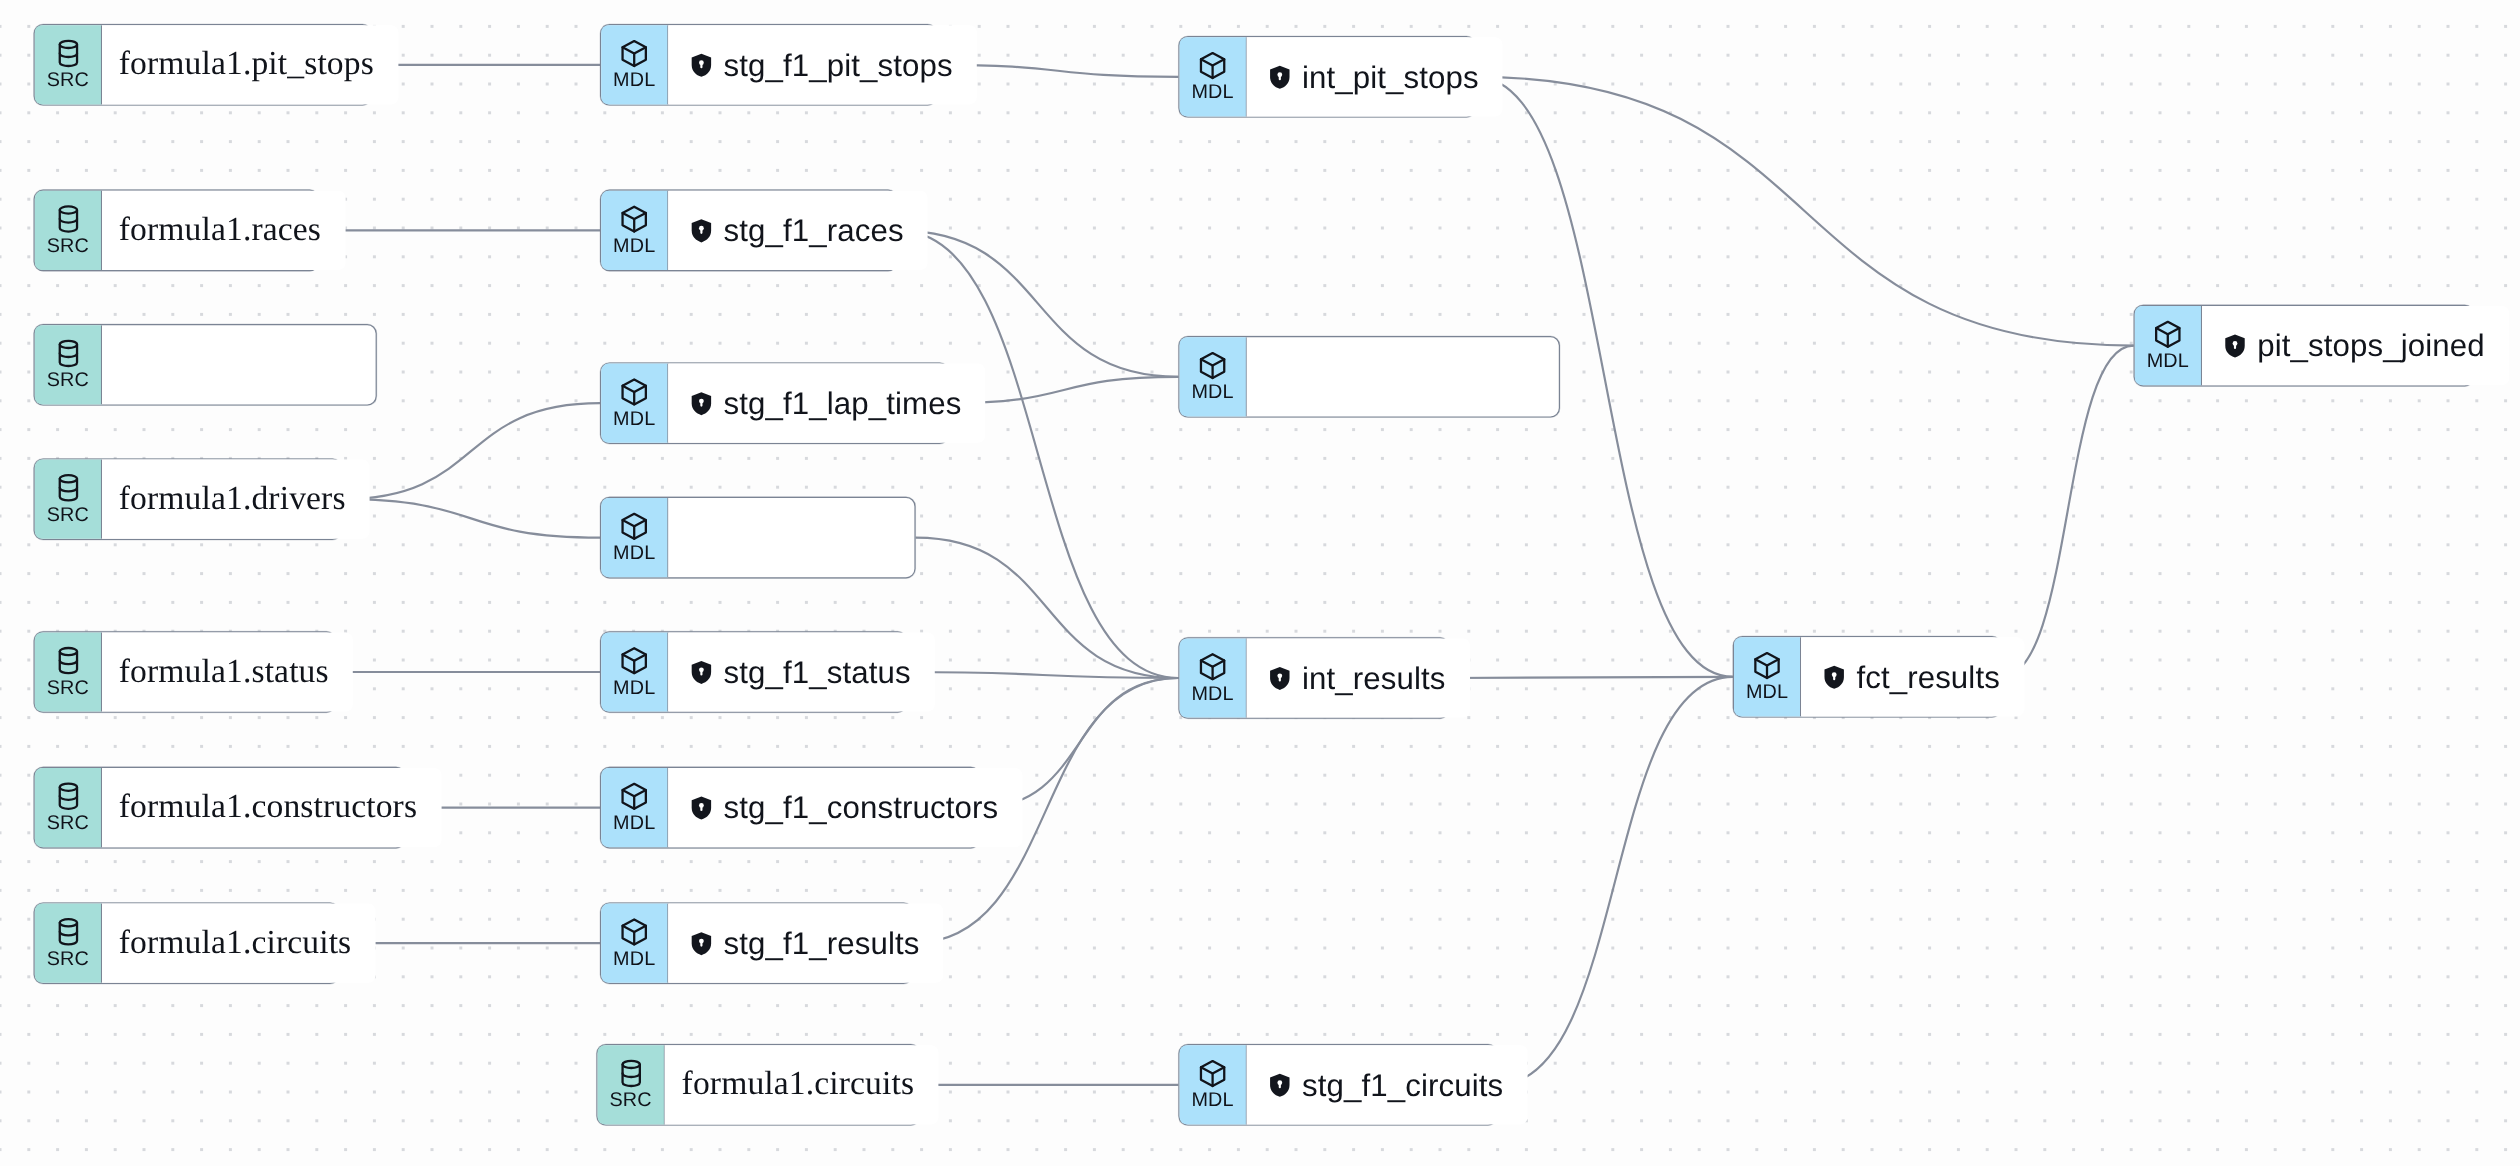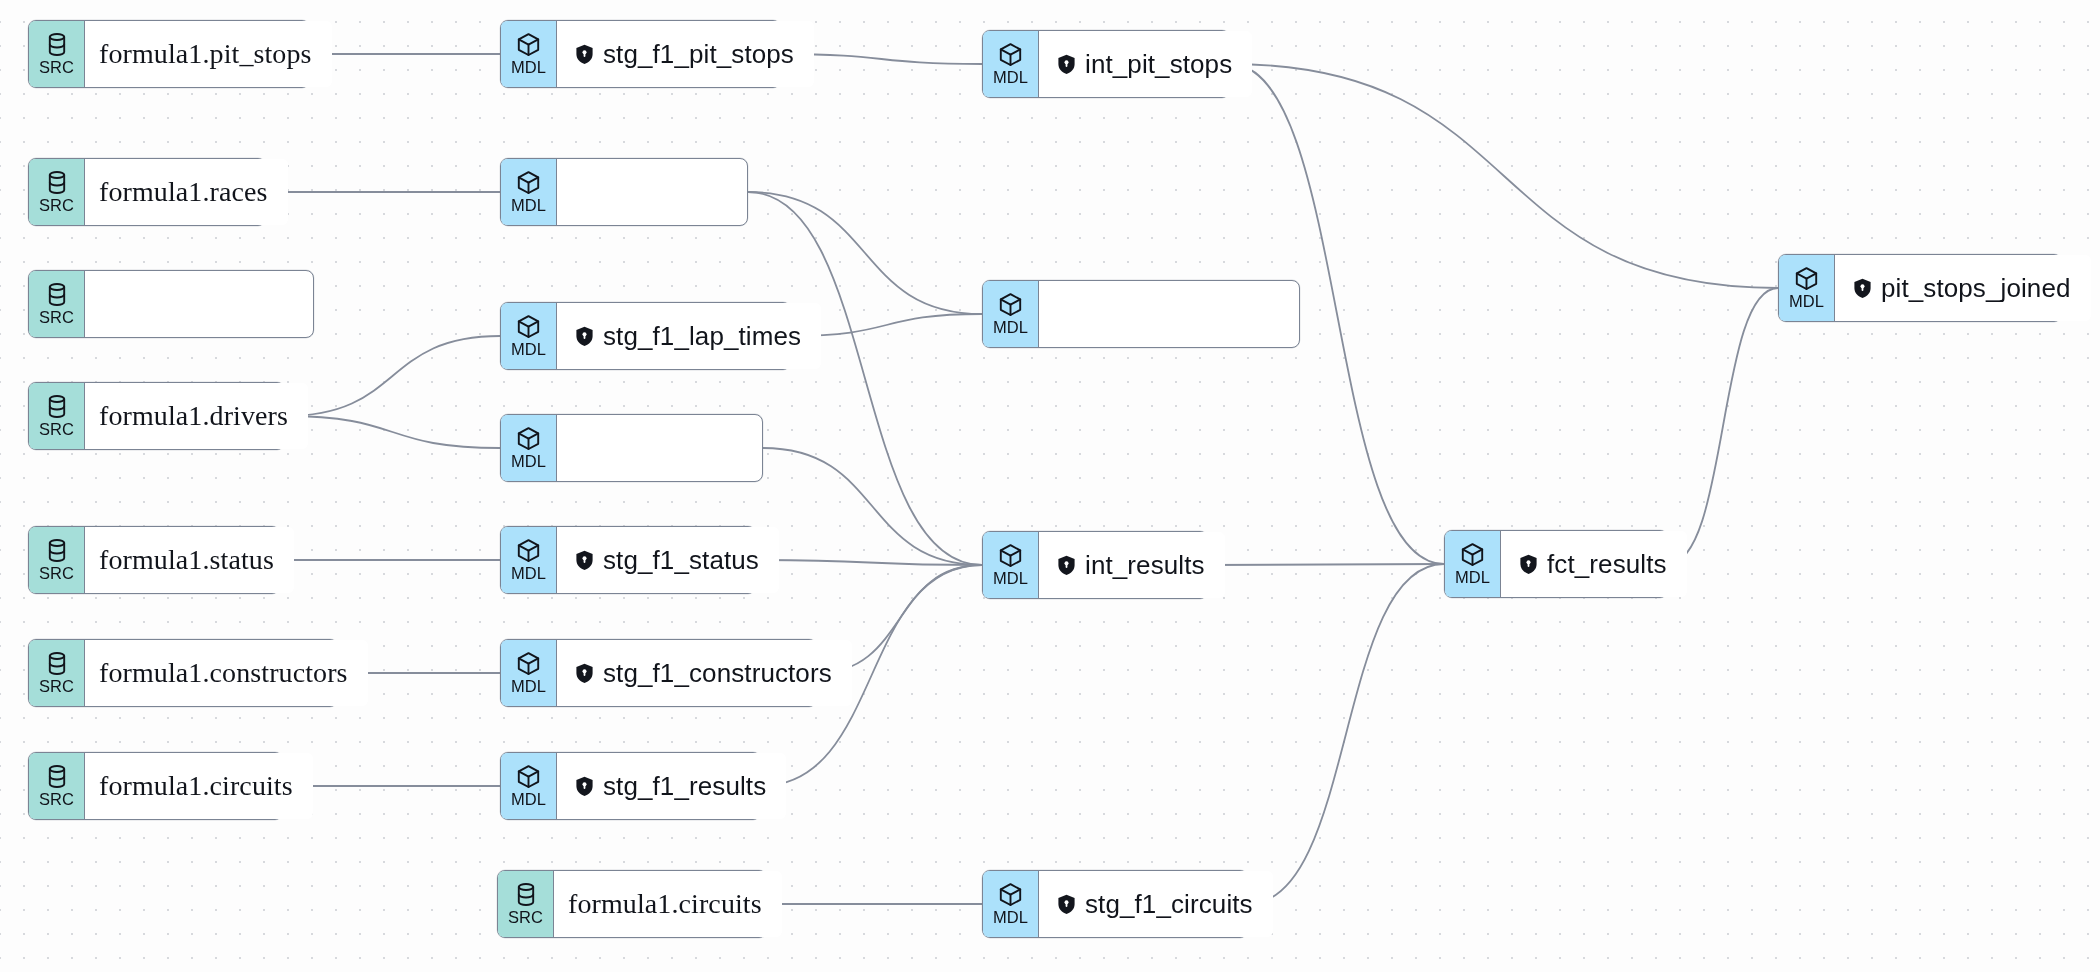--- a/index.html
+++ b/index.html
@@ -245,20 +245,28 @@
   </div>
       <div class="node mdl" style="left: 500px; top: 158px; width: 248px;">
     <div class="badge">
       <span class="badge-icon"><svg width="25" height="26" viewBox="0 0 25 26" fill="none" stroke="#11141b" stroke-width="1.9" stroke-linecap="round" stroke-linejoin="round">
               <path d="M12.5 2.2 2.8 7.4v10.4l9.7 5.2 9.7-5.2V7.4z"></path>
               <path d="M2.8 7.4 12.5 12.6l9.7-5.2"></path>
               <path d="M12.5 12.6V23"></path>
             </svg></span>
       <span class="badge-label">MDL</span>
     </div>
+    <div class="body">
+      <span class="lock-icon"><svg width="19" height="21" viewBox="0 0 19 21" xmlns="http://www.w3.org/2000/svg">
+              <path d="M9.5 0.8 1.4 3.9v6.2c0 5.1 3.5 8.4 8.1 9.9 4.6-1.5 8.1-4.8 8.1-9.9V3.9z" fill="#13161d"></path>
+              <circle cx="9.5" cy="8.2" r="2.0" fill="#ffffff"></circle>
+              <rect x="8.6" y="8.6" width="1.8" height="4.3" rx="0.9" fill="#ffffff"></rect>
+            </svg></span>
+      <span class="label">stg_f1_races</span>
+    </div>
   </div>
       <div class="node mdl" style="left: 500px; top: 302px; width: 291px;">
     <div class="badge">
       <span class="badge-icon"><svg width="25" height="26" viewBox="0 0 25 26" fill="none" stroke="#11141b" stroke-width="1.9" stroke-linecap="round" stroke-linejoin="round">
               <path d="M12.5 2.2 2.8 7.4v10.4l9.7 5.2 9.7-5.2V7.4z"></path>
               <path d="M2.8 7.4 12.5 12.6l9.7-5.2"></path>
               <path d="M12.5 12.6V23"></path>
             </svg></span>
       <span class="badge-label">MDL</span>
     </div>

